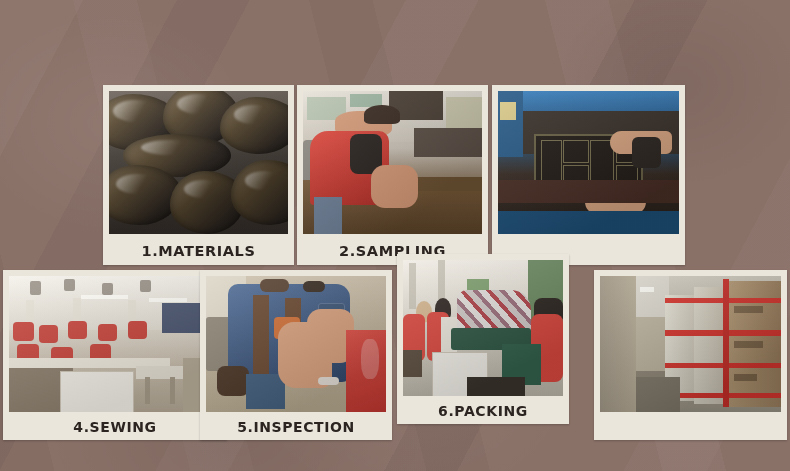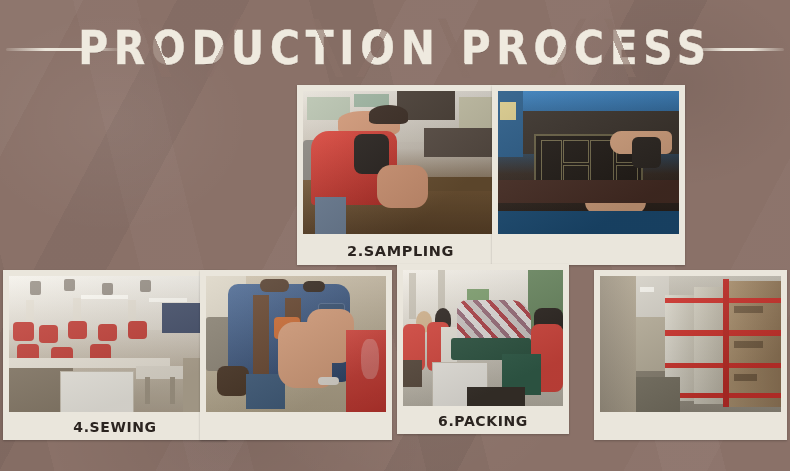--- a/index.html
+++ b/index.html
@@ -117,28 +117,45 @@
   .s-packing{background:linear-gradient(180deg,#e8e4dc 0%,#d8d3c8 42%,#b9b3a6 100%);}
 
   
   .s-finishing{background:linear-gradient(180deg,#cfcabe 0%,#b9b2a3 45%,#9a9385 100%);}
 </style>
 </head>
 <body>
 
 <div id="board">
 
-  <div id="header">
-    <div class="rule left"></div>
-    <div class="rule right"></div>
-    <div id="title">PRODUCTION PROCESS</div>
-  </div>
-
-
-  <div class="card row-top" style="left:297px;top:85px;width:191px;height:180px;padding-left:16px;">
+
+  <div class="card row-top" style="left:103px;top:85px;width:191px;height:180px;">
+    <div class="photo">
+      <div class="scene s-materials">
+        <div class="bag" style="left:-8%;top:2%;width:46%;height:40%;"></div>
+        <div class="gloss" style="left:2%;top:6%;width:26%;height:16%;"></div>
+        <div class="bag" style="left:30%;top:-4%;width:42%;height:42%;"></div>
+        <div class="gloss" style="left:38%;top:2%;width:24%;height:14%;"></div>
+        <div class="bag" style="left:62%;top:4%;width:44%;height:40%;"></div>
+        <div class="gloss" style="left:70%;top:10%;width:22%;height:13%;"></div>
+        <div class="bag" style="left:8%;top:30%;width:60%;height:30%;border-radius:50%;"></div>
+        <div class="gloss" style="left:18%;top:34%;width:34%;height:11%;"></div>
+        <div class="bag" style="left:-6%;top:52%;width:46%;height:42%;"></div>
+        <div class="gloss" style="left:4%;top:58%;width:24%;height:14%;"></div>
+        <div class="bag" style="left:34%;top:56%;width:42%;height:44%;"></div>
+        <div class="gloss" style="left:42%;top:62%;width:22%;height:13%;"></div>
+        <div class="bag" style="left:68%;top:48%;width:44%;height:46%;"></div>
+        <div class="gloss" style="left:76%;top:56%;width:22%;height:13%;"></div>
+        <div class="sh" style="left:0;top:0;right:0;bottom:0;background:linear-gradient(160deg,rgba(255,255,255,.10),rgba(0,0,0,.22) 70%);"></div>
+      </div>
+    </div>
+    <div class="caption">1.MATERIALS</div>
+  </div>
+
+  <div class="card row-top" style="left:297px;top:85px;width:191px;height:180px;">
     <div class="photo">
       <div class="scene s-sampling">
         <div class="sh" style="left:0;top:0;width:100%;height:36%;background:linear-gradient(180deg,#e6e1d8,#d3ccc0);"></div>
         <div class="sh" style="left:2%;top:4%;width:22%;height:16%;background:#b9c4b0;"></div>
         <div class="sh" style="left:26%;top:2%;width:18%;height:9%;background:#9fb6a2;"></div>
         <div class="sh" style="left:48%;top:0;width:30%;height:20%;background:#4b4037;"></div>
         <div class="sh" style="left:80%;top:4%;width:20%;height:26%;background:#cdc9ae;"></div>
         <div class="sh" style="left:0;top:34%;width:18%;height:30%;background:#8f8b84;border-radius:4px;"></div>
         <div class="sh" style="left:62%;top:26%;width:38%;height:20%;background:#5d5148;"></div>
         <div class="sh" style="left:0;top:62%;width:100%;height:38%;background:linear-gradient(180deg,#7d5f3c,#5c4329);"></div>
@@ -229,23 +246,24 @@
         <div class="sh" style="left:22%;top:72%;width:22%;height:26%;background:#44607f;"></div>
         <div class="sh" style="left:38%;top:30%;width:14%;height:16%;background:#d2723a;border-radius:4px;"></div>
         <div class="sh" style="left:40%;top:34%;width:30%;height:48%;background:#dba380;border-radius:16px 10px 10px 18px;"></div>
         <div class="sh" style="left:56%;top:24%;width:26%;height:40%;background:#dba380;border-radius:14px;"></div>
         <div class="sh" style="left:62%;top:74%;width:12%;height:6%;background:#e7e2da;border-radius:6px;"></div>
         <div class="sh" style="left:78%;top:40%;width:22%;height:60%;background:linear-gradient(160deg,#e2554c,#bf362f);"></div>
         <div class="sh" style="left:86%;top:46%;width:10%;height:30%;background:rgba(255,255,255,.25);border-radius:40%;"></div>
         <div class="sh" style="left:0;top:0;right:0;bottom:0;background:linear-gradient(150deg,rgba(255,255,255,.12),rgba(0,0,0,.16) 78%);"></div>
       </div>
     </div>
-  </div>
-
-  <div class="card row-bot" style="left:397px;top:264px;width:172px;height:170px;">
+    <div class="caption">5.INSPECTION</div>
+  </div>
+
+  <div class="card row-bot" style="left:397px;top:254px;width:172px;height:170px;">
     <div class="photo">
       <div class="scene s-packing">
         <div class="sh" style="left:0;top:0;width:100%;height:46%;background:linear-gradient(180deg,#f0ece4,#ddd8cd);"></div>
         <div class="sh" style="left:4%;top:2%;width:4%;height:34%;background:#c9c3b6;"></div>
         <div class="sh" style="left:22%;top:0;width:4%;height:32%;background:#c9c3b6;"></div>
         <div class="sh" style="left:78%;top:0;width:22%;height:46%;background:#6c8a62;"></div>
         <div class="sh" style="left:40%;top:14%;width:14%;height:20%;background:#7fa06f;"></div>
         <div class="sh" style="left:8%;top:30%;width:10%;height:16%;background:#d4b58f;border-radius:50%;"></div>
         <div class="sh" style="left:20%;top:28%;width:10%;height:16%;background:#2f2722;border-radius:50% 50% 30% 30%;"></div>
         <div class="sh" style="left:0;top:40%;width:14%;height:34%;background:#d8483f;border-radius:6px;"></div>

